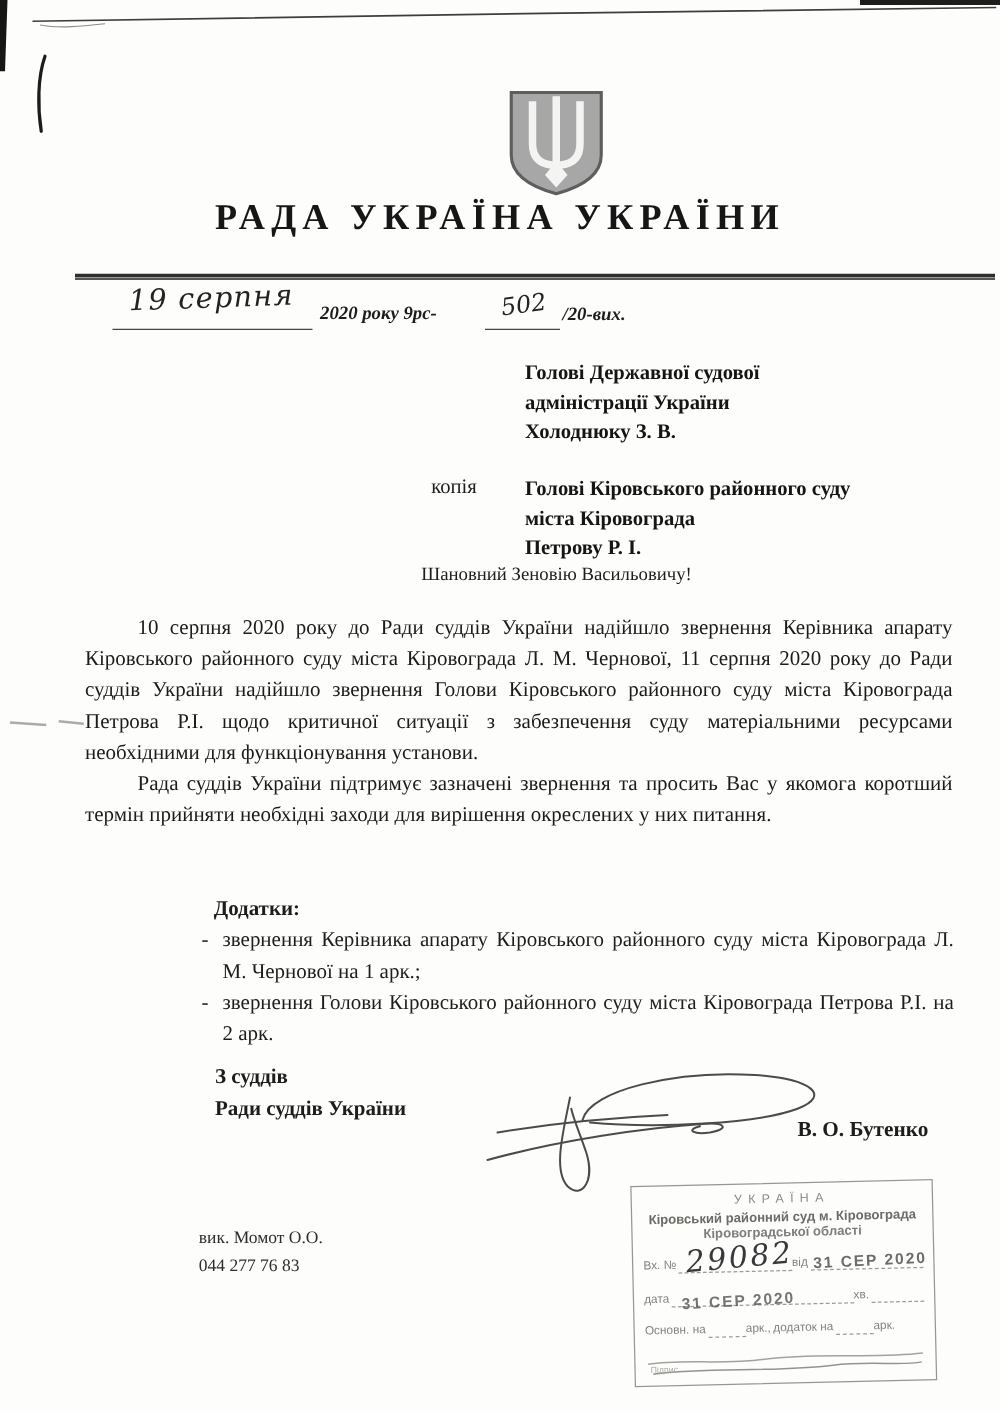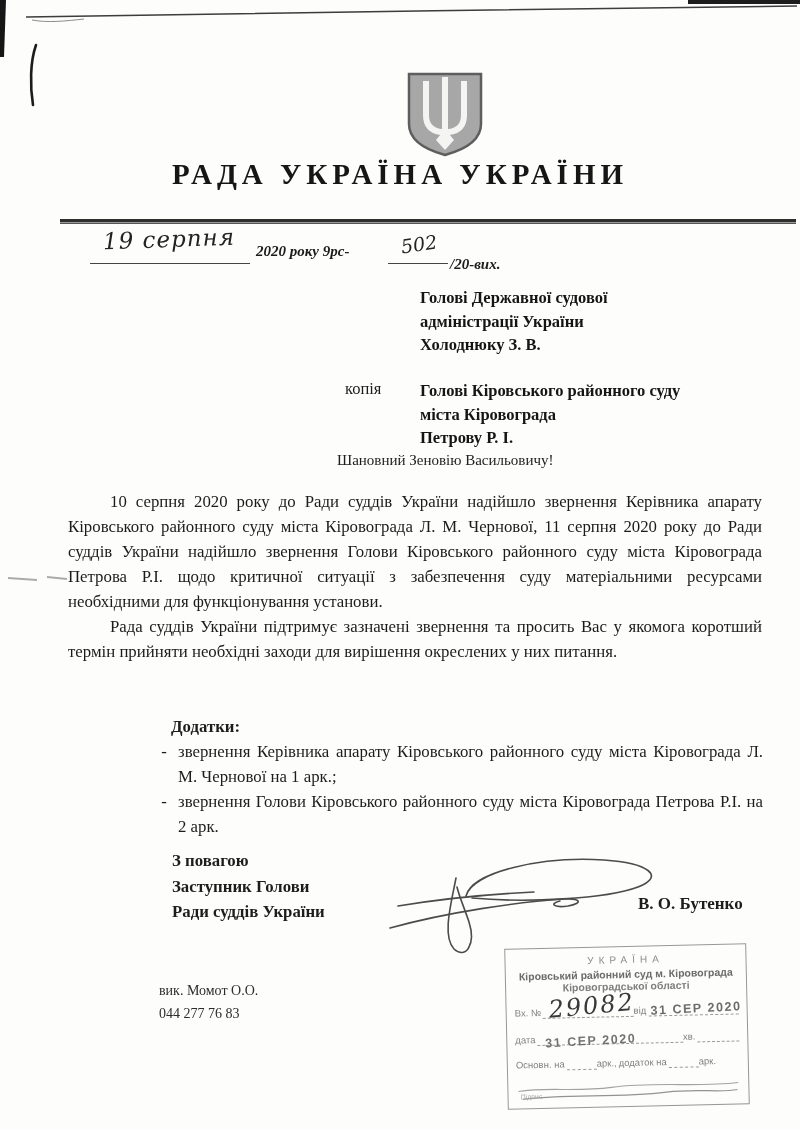--- a/index.html
+++ b/index.html
@@ -18,21 +18,21 @@
     background:linear-gradient(to bottom,#2e2e2e 0 55%, #9a9a9a 55% 75%, #555 75% 100%);}
   
   .hw{font-family:"DejaVu Serif", serif; font-style:italic; color:#232323;}
   .hw-date{left:94px; top:226px; width:150px; text-align:center; font-size:23px;
     transform:rotate(-2deg); letter-spacing:1px;}
   .uline-date{left:90px; top:263px; width:160px; border-top:1.5px solid #444;}
   .ref-printed{font-size:15px; font-weight:bold; font-style:italic; color:#1c1c1c;}
   .ref-prefix{left:256px; top:243px;}
   .hw-num{left:393px; top:233px; width:52px; text-align:center; font-size:19px; transform:rotate(-8deg);}
   .uline-num{left:388px; top:263px; width:60px; border-top:1.5px solid #444;}
-  .ref-suffix{left:450px; top:256px;}
+  .ref-suffix{left:450px; top:244px;}
   
   .recipient-block{font-size:16.5px; font-weight:bold; line-height:23.5px; color:#151515;font-family:Liberation Serif, serif;}
   .recipient-primary{left:420px; top:286px;}
   .copy-label{left:345px; top:379px; font-size:16.5px;}
   .recipient-copy{left:420px; top:379px;}
   
   .salutation{left:337px; top:452px; font-size:15px; font-weight:normal;}
   .body-text{left:68px; top:489px; width:694px; font-size:16.8px; line-height:25px;
     text-align:justify; color:#1b1b1b;}
   .body-text p{margin:0; text-indent:42px;}
@@ -133,22 +133,21 @@
       <span class="attachment-dash">-</span>
       <span class="attachment-text">звернення Керівника апарату Кіровського районного суду міста Кіровограда Л. М. Чернової на 1 арк.;</span>
     </div>
     <div class="attachment-item">
       <span class="attachment-dash">-</span>
       <span class="attachment-text">звернення Голови Кіровського районного суду міста Кіровограда Петрова Р.І. на 2 арк.</span>
     </div>
   </div>
 
   <div class="abs sig-block">
-    <div>З повагою</div>
-    <div>Заступник Голови</div>
+    <div>З суддів</div>
     <div>Ради суддів України</div>
   </div>
   <svg class="abs sig-svg" width="300" height="110" viewBox="0 0 300 110">
     <g fill="none" stroke="#4b4b4b" stroke-width="1.6" stroke-linecap="round">
       <path d="M90,44 C96,20 165,4 228,8 C272,11 290,24 262,35 C230,47 150,51 96,46"></path>
       <path d="M22,54 C70,46 115,42 158,40"></path>
       <path d="M14,76 C72,60 142,50 188,47 C204,46 208,51 192,54 C179,56 172,52 184,49"></path>
       <path d="M80,26 C75,52 66,84 78,97 C90,108 100,92 93,70 C88,55 83,44 81,35"></path>
     </g>
   </svg>

